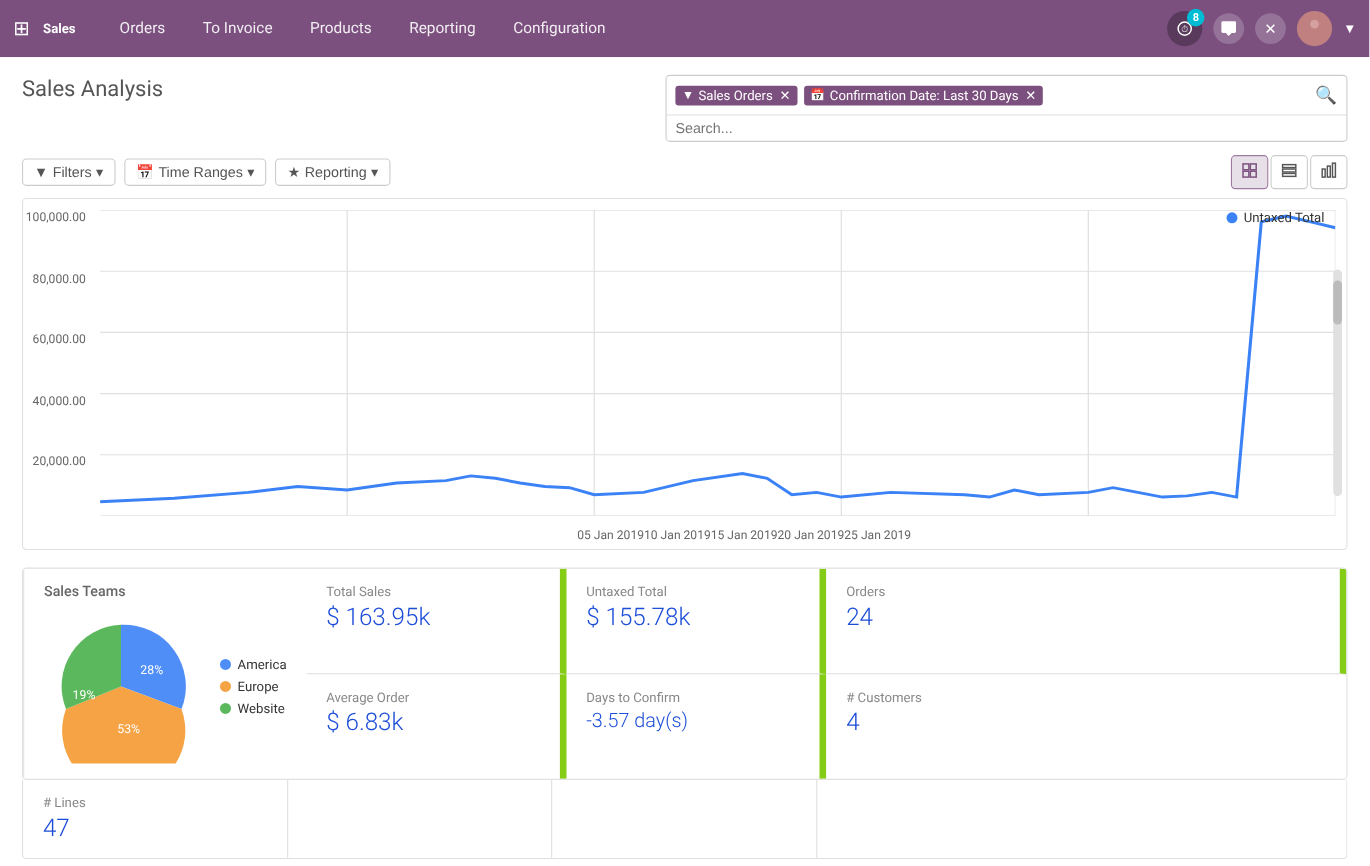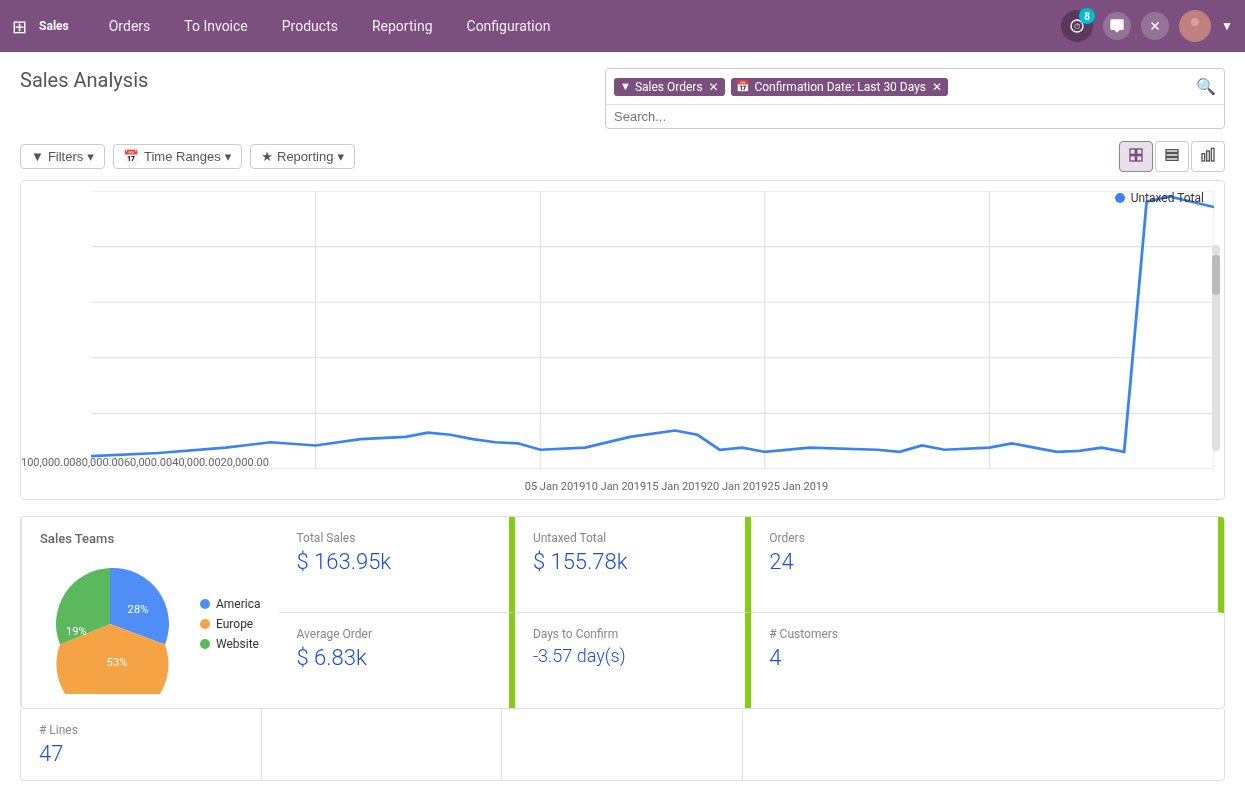--- a/index.html
+++ b/index.html
@@ -197,21 +197,21 @@
     .legend-dot {
       width: 10px; height: 10px;
       border-radius: 50%;
       background: #3b82f6;
     }
     .y-labels {
       position: absolute;
       left: 0; top: 10px; bottom: 30px;
       width: 65px;
       display: flex;
-      flex-direction: row;
+      flex-direction: column;
       justify-content: space-between;
       align-items: flex-end;
       padding-right: 8px;
       font-size: 11px;
       color: #666;
     }
     .x-labels {
       position: absolute;
       bottom: 6px;
       left: 70px; right: 10px;

